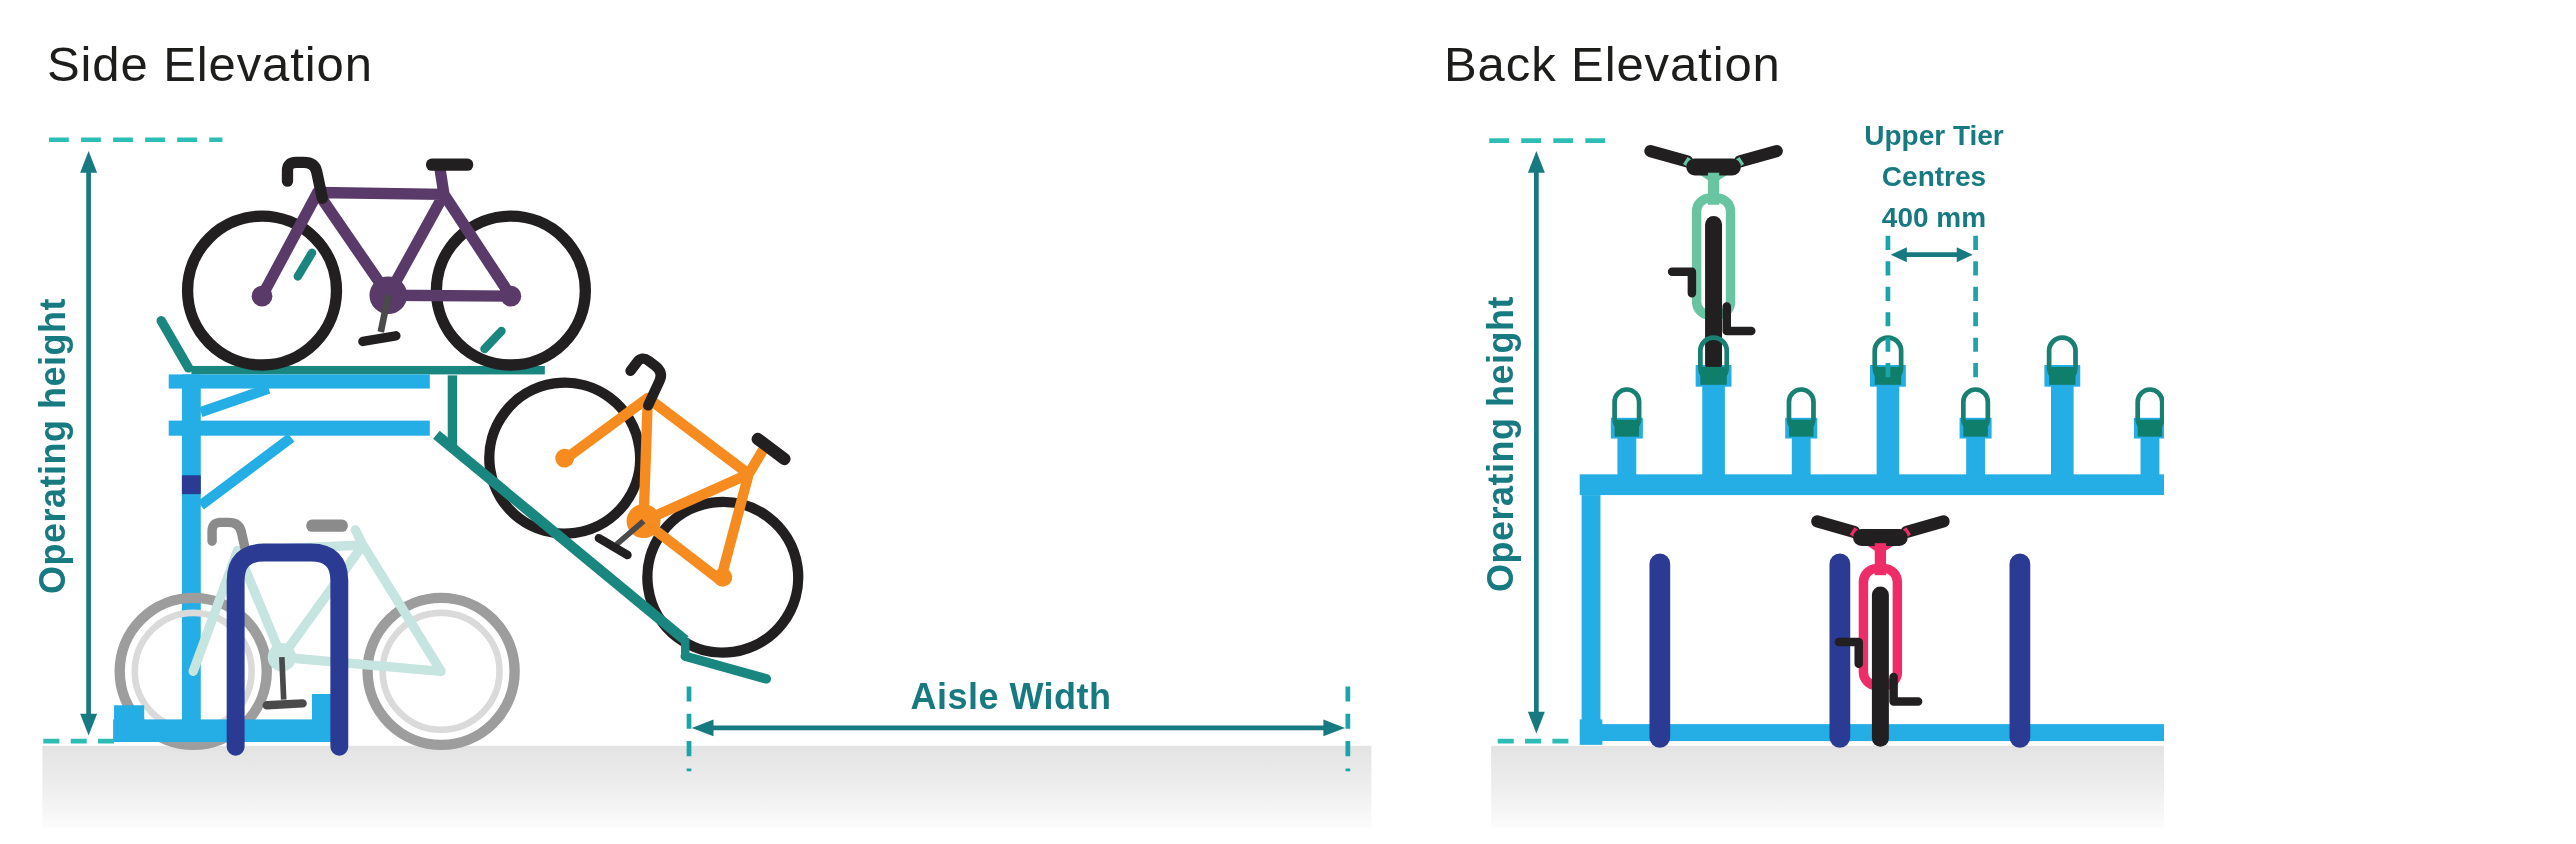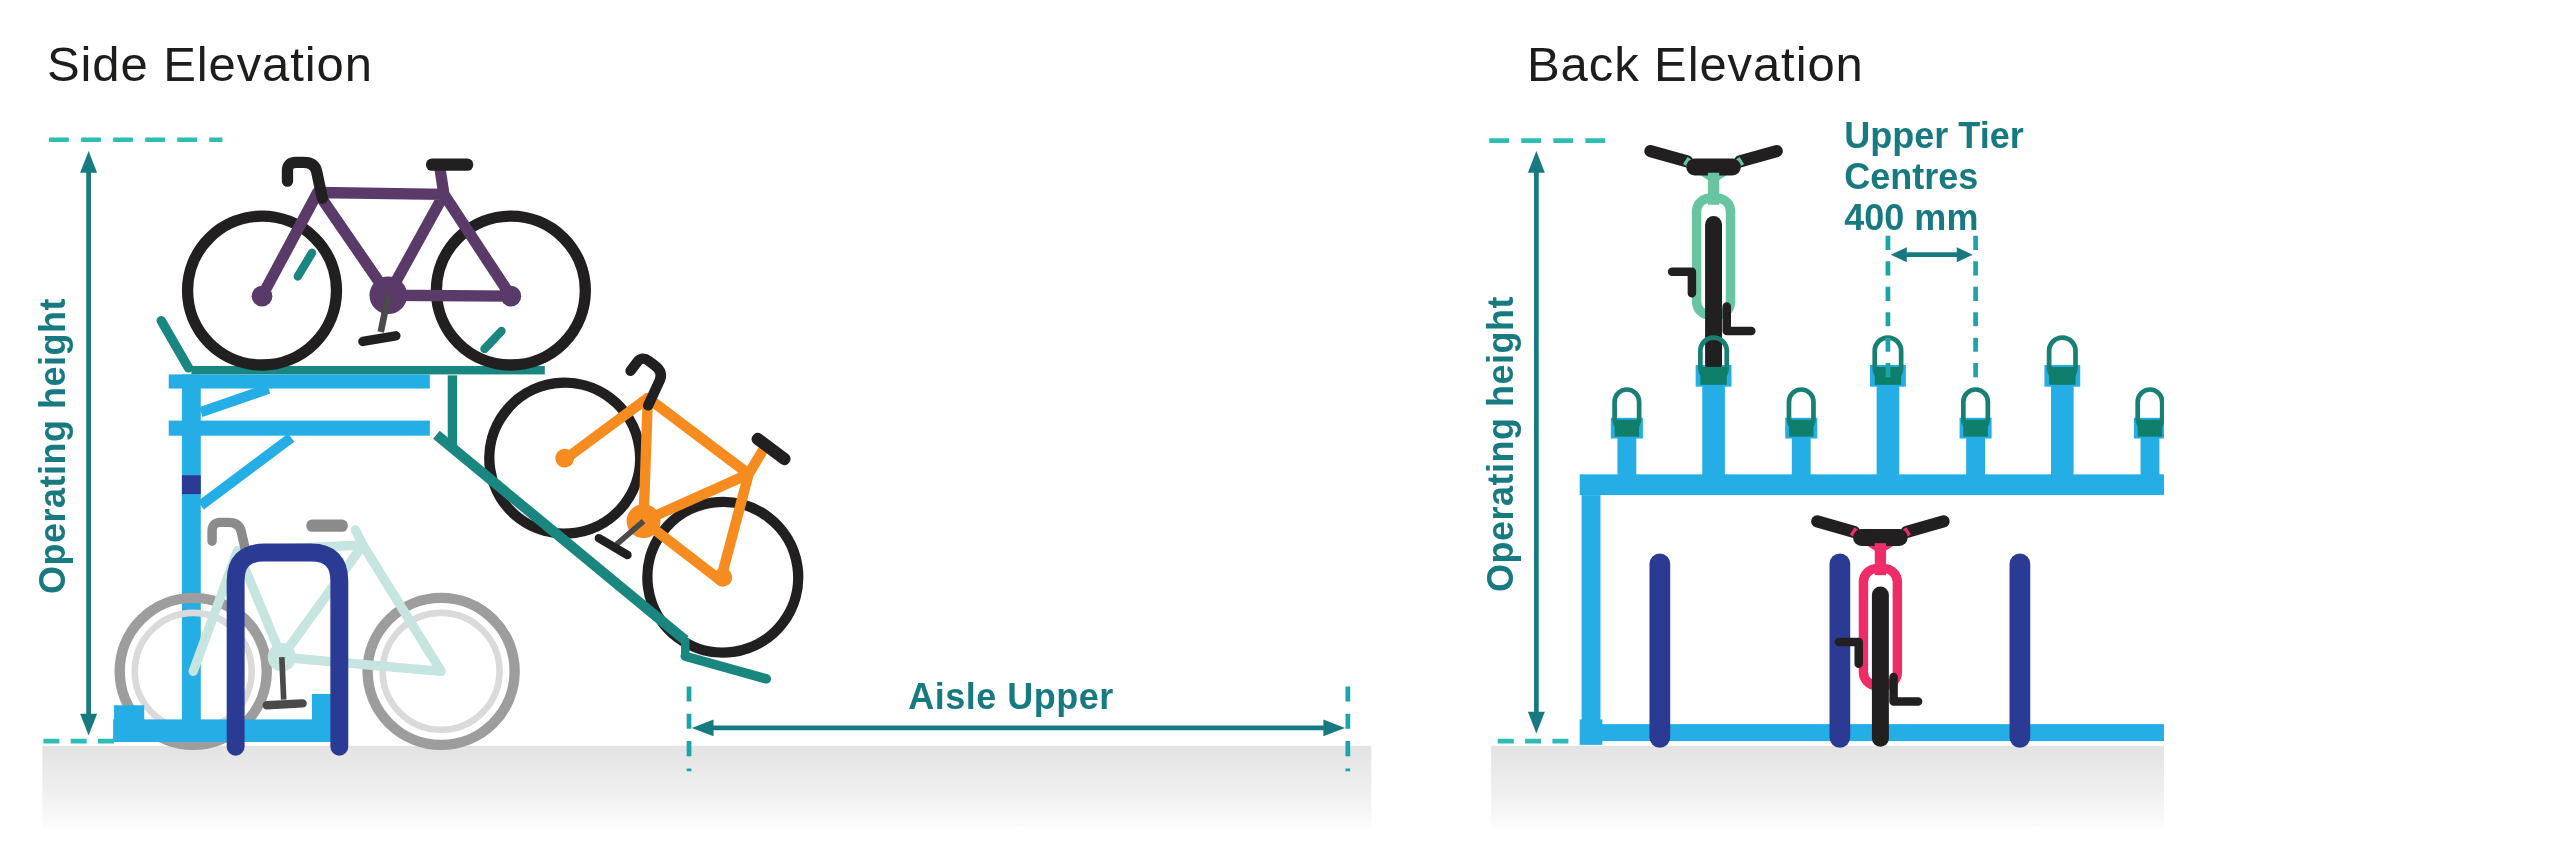--- a/index.html
+++ b/index.html
@@ -3,22 +3,22 @@
 <meta charset="utf-8">
 <style>
   html,body{margin:0;padding:0;background:#ffffff;}
   #stage{position:relative;width:2164px;height:845px;background:#fff;overflow:hidden;
          font-family:"Liberation Sans", sans-serif;}
   #stage svg{position:absolute;left:0;top:0;}
   .title{position:absolute;font-size:49px;font-weight:500;color:var(--ink);letter-spacing:0.9px;line-height:1;white-space:nowrap;}
   .dimlabel{position:absolute;font-size:36px;font-weight:700;color:var(--dim_teal);white-space:nowrap;letter-spacing:0.5px;}
   .rot{transform:translate(-50%,-50%) rotate(-90deg);}
   .ctr{transform:translate(-50%,-50%);}
-  .tierblock{position:absolute;font-size:36px;font-weight:700;color:var(--dim_teal);
-             text-align:left;line-height:41px;transform:translateX(-50%);white-space:nowrap;}
+  .tierblock{position:absolute;font-size:28px;font-weight:700;color:var(--dim_teal);
+             text-align:center;line-height:41px;transform:translateX(-50%);white-space:nowrap;}
   
   .fb{fill:var(--rack_blue)} .fn{fill:var(--navy)} .ft{fill:var(--structure_teal)}
   .fc{fill:var(--clamp_teal)} .fk{fill:var(--bike_black)} .fp{fill:var(--purple)}
   .fo{fill:var(--orange)} .fm{fill:var(--mint)} .fe{fill:var(--teal_bike)}
   .fpk{fill:var(--pink)} .fpl{fill:var(--pale)} .fg{fill:var(--gray)} .fd{fill:var(--dim_teal)}
   
   .sk{stroke:var(--bike_black);fill:none} .sp{stroke:var(--purple);fill:none}
   .so{stroke:var(--orange);fill:none}   .st{stroke:var(--structure_teal);fill:none}
   .sl{stroke:var(--loop_teal);fill:none}.sb{stroke:var(--rack_blue);fill:none}
   .sg{stroke:var(--gray);fill:none}     .swg{stroke:var(--wheel_gray);fill:none}
@@ -269,26 +269,26 @@
       <line class="sdm" x1="2003" y1="250" x2="2003" y2="407" stroke-width="5" stroke-dasharray="15 12"></line>
       <line class="sdm" x1="2096" y1="250" x2="2096" y2="407" stroke-width="5" stroke-dasharray="15 12"></line>
       <line class="sd" x1="2016" y1="270" x2="2083" y2="270" stroke-width="5"></line>
       <polygon class="fd" points="2006,270 2023,262 2023,278"></polygon>
       <polygon class="fd" points="2093,270 2076,262 2076,278"></polygon>
     </g>
   </g>
 </svg>
 
 <div class="title" style="left:47px;top:40px;">Side Elevation</div>
-<div class="title" style="left:1527px;top:40px;">Back Elevation</div>
+<div class="title" style="left:1444px;top:40px;">Back Elevation</div>
 
 <div class="dimlabel rot" style="left:53px;top:446px;">Operating height</div>
 <div class="dimlabel rot" style="left:1501px;top:444px;">Operating height</div>
 
-<div class="dimlabel ctr" style="left:1011px;top:697px;">Aisle Upper</div>
+<div class="dimlabel ctr" style="left:1011px;top:697px;">Aisle Width</div>
 
 <div class="tierblock" style="left:1934px;top:115px;">
   <div>Upper Tier</div>
   <div>Centres</div>
   <div>400 mm</div>
 </div>
 
 </div>
 
 

